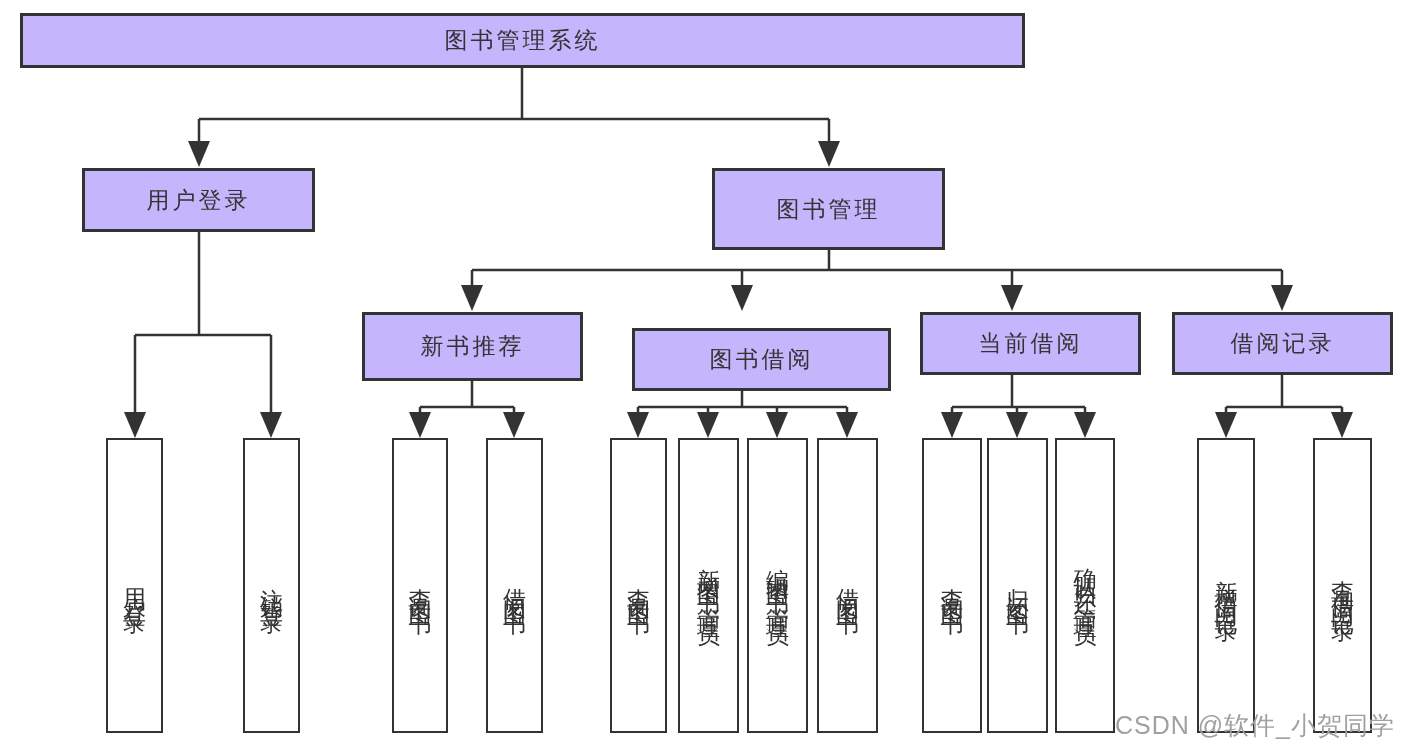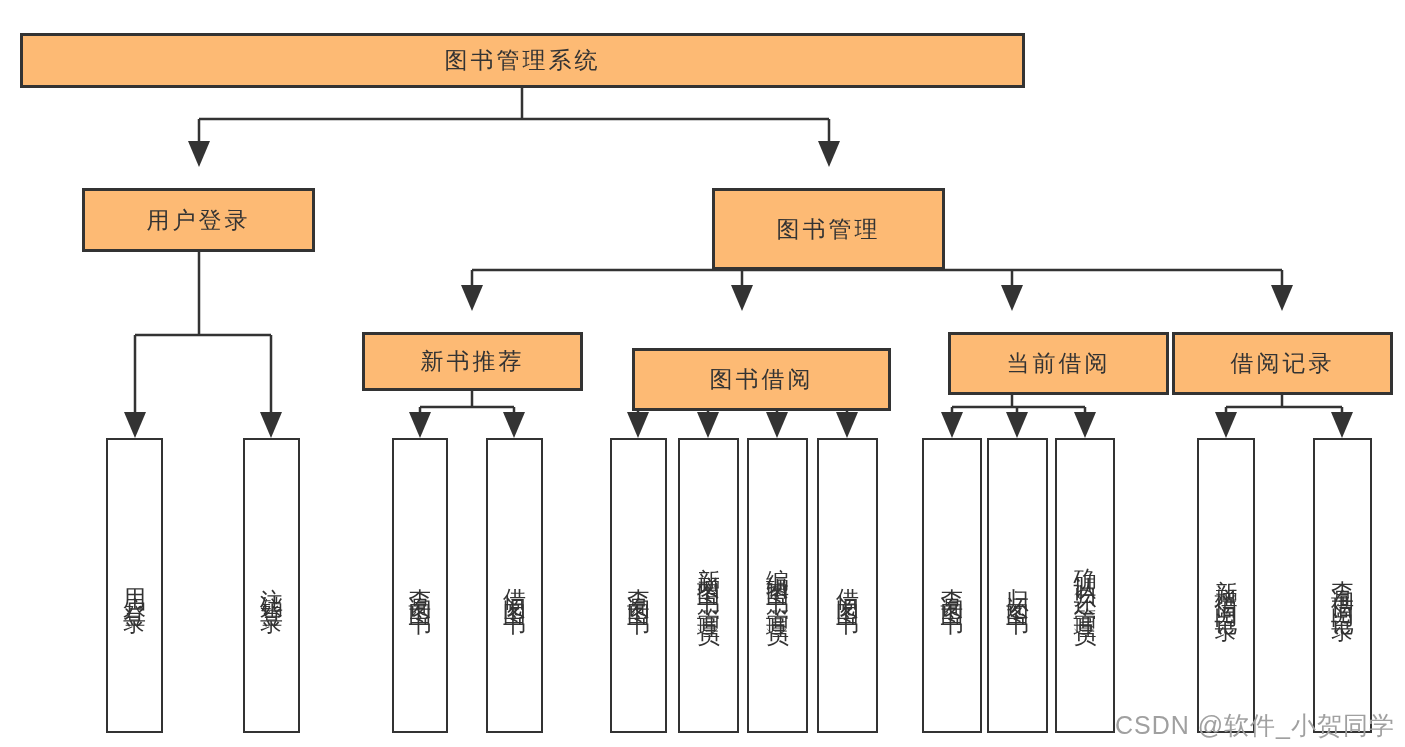--- a/index.html
+++ b/index.html
@@ -12,27 +12,26 @@
     overflow: hidden;
   }
   .wires {
     position: absolute;
     left: 0; top: 0;
     width: 1405px; height: 747px;
   }
   .node {
     position: absolute;
     box-sizing: border-box;
-    background: #fdba74;
+    background: #c4b5fd;
     border: 3px solid #333333;
     display: flex;
     align-items: center;
     justify-content: center;
     color: #333333;
-    margin-top: 20px;
   }
   .node .lbl {
     font-size: 23px;
     letter-spacing: 3px;
     color: #333333;
     white-space: nowrap;
   }
   .leaf {
     position: absolute;
     box-sizing: border-box;
@@ -118,27 +117,27 @@
     <span class="lbl">图书管理系统</span>
   </div>
 
   <div class="node" style="left:82px;top:168px;width:233px;height:64px">
     <span class="lbl">用户登录</span>
   </div>
   <div class="node" style="left:712px;top:168px;width:233px;height:82px">
     <span class="lbl">图书管理</span>
   </div>
 
-  <div class="node" style="left:362px;top:312px;width:221px;height:59px">
+  <div class="node" style="left:362px;top:312px;width:221px;height:69px">
     <span class="lbl">新书推荐</span>
   </div>
   <div class="node" style="left:632px;top:328px;width:259px;height:63px">
     <span class="lbl">图书借阅</span>
   </div>
-  <div class="node" style="left:948px;top:312px;width:221px;height:63px">
+  <div class="node" style="left:920px;top:312px;width:221px;height:63px">
     <span class="lbl">当前借阅</span>
   </div>
   <div class="node" style="left:1172px;top:312px;width:221px;height:63px">
     <span class="lbl">借阅记录</span>
   </div>
 
   <div class="leaf" style="left:106px;width:57px">
     <span class="vlbl">用户登录</span>
   </div>
   <div class="leaf" style="left:243px;width:57px">

